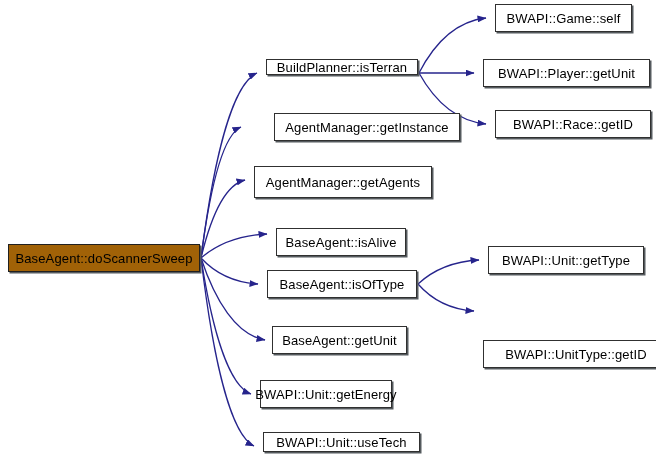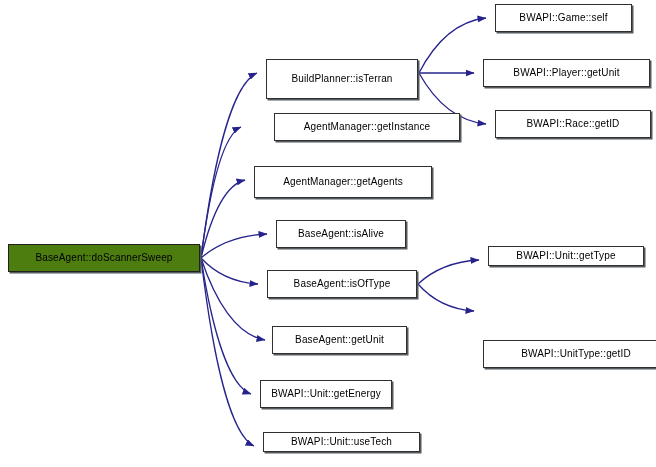--- a/index.html
+++ b/index.html
@@ -23,33 +23,33 @@
     width: 656px;
     height: 467px;
     pointer-events: none;
   }
   .node {
     position: absolute;
     box-sizing: border-box;
     border: 1px solid #303030;
     background: #ffffff;
     color: #000000;
-    font-size: 10px;
+    font-size: 13px;
     line-height: 1;
     letter-spacing: 0.15px;
     display: flex;
     align-items: center;
     justify-content: center;
     white-space: nowrap;
     box-shadow: 1.5px 1.5px 0 0 #555a5e;
     z-index: 2;
     text-align: right;
   }
   .node.root {
-    background: #4d7c0f;
+    background: #a16207;
     border-color: #202020;
   }
   .node-label {
     display: block;
     padding: 0 2px;
   }
 </style>
 </head>
 <body>
 
@@ -75,45 +75,45 @@
         <path d="M 419 73 C 433.74 99.52, 455.85 120.94, 486 124" fill="none" stroke="#26248c" stroke-width="1.3" marker-end="url(#arrowhead)"></path>
         <path d="M 418 284 C 431.42 271.52, 451.55 261.44, 479 260" fill="none" stroke="#26248c" stroke-width="1.3" marker-end="url(#arrowhead)"></path>
         <path d="M 418 284 C 430.32 298.04, 448.8 309.38, 474 311" fill="none" stroke="#26248c" stroke-width="1.3" marker-end="url(#arrowhead)"></path>
       </g>
   </svg>
 
   <div id="nodes">
       <div class="node root" style="left: 8px; top: 244px; width: 192px; height: 28px;">
         <span class="node-label">BaseAgent::doScannerSweep</span>
       </div>
-      <div class="node" style="left: 266px; top: 59px; width: 152px; height: 40px;">
+      <div class="node" style="left: 266px; top: 59px; width: 152px; height: 16px;">
         <span class="node-label">BuildPlanner::isTerran</span>
       </div>
       <div class="node" style="left: 495px; top: 4px; width: 137px; height: 28px;">
         <span class="node-label">BWAPI::Game::self</span>
       </div>
       <div class="node" style="left: 483px; top: 59px; width: 167px; height: 28px;">
         <span class="node-label">BWAPI::Player::getUnit</span>
       </div>
       <div class="node" style="left: 495px; top: 110px; width: 156px; height: 28px;">
         <span class="node-label">BWAPI::Race::getID</span>
       </div>
       <div class="node" style="left: 250px; top: 113px; width: 186px; height: 28px; margin-left: 24px;">
         <span class="node-label">AgentManager::getInstance</span>
       </div>
       <div class="node" style="left: 254px; top: 166px; width: 178px; height: 32px;">
         <span class="node-label">AgentManager::getAgents</span>
       </div>
-      <div class="node" style="left: 276px; top: 220px; width: 130px; height: 28px;">
+      <div class="node" style="left: 276px; top: 228px; width: 130px; height: 28px;">
         <span class="node-label">BaseAgent::isAlive</span>
       </div>
       <div class="node" style="left: 267px; top: 270px; width: 150px; height: 28px;">
         <span class="node-label">BaseAgent::isOfType</span>
       </div>
-      <div class="node" style="left: 488px; top: 246px; width: 156px; height: 20px;">
+      <div class="node" style="left: 488px; top: 246px; width: 156px; height: 28px;">
         <span class="node-label">BWAPI::Unit::getType</span>
       </div>
       <div class="node" style="left: 483px; top: 300px; width: 186px; height: 28px; margin-top: 40px;">
         <span class="node-label">BWAPI::UnitType::getID</span>
       </div>
       <div class="node" style="left: 272px; top: 326px; width: 135px; height: 28px;">
         <span class="node-label">BaseAgent::getUnit</span>
       </div>
       <div class="node" style="left: 260px; top: 380px; width: 132px; height: 28px;">
         <span class="node-label">BWAPI::Unit::getEnergy</span>

